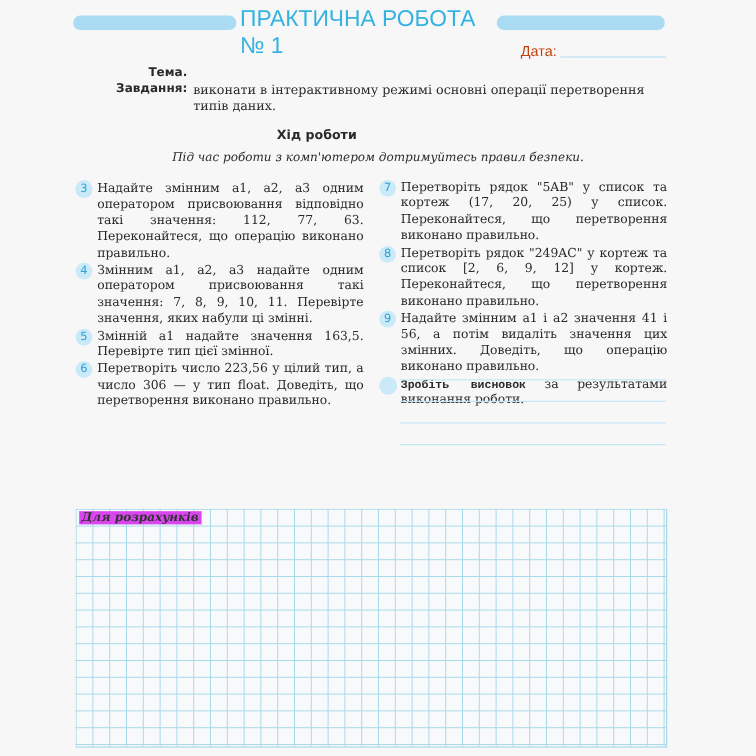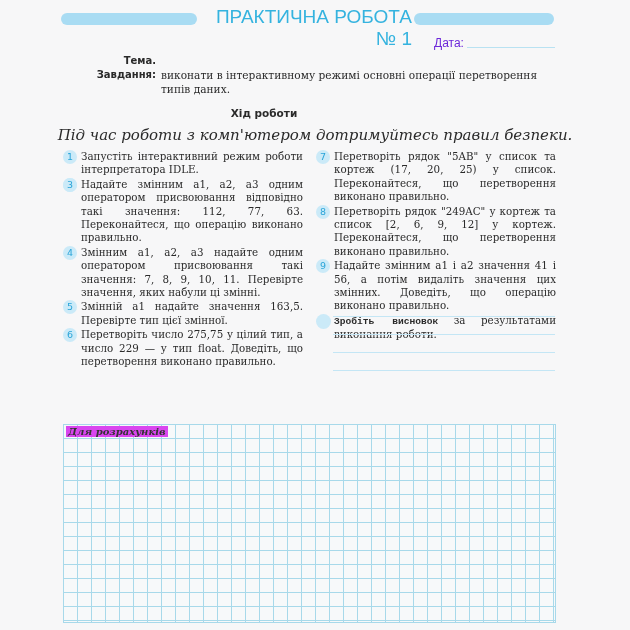--- a/index.html
+++ b/index.html
@@ -1,32 +1,32 @@
 <!DOCTYPE html>
 <html><head>
 <meta charset="utf-8">
 <style>
   html, body { margin:0; padding:0; }
   body { width:630px; height:630px; background:#f7f7f8; position:relative; overflow:hidden;
          font-family:"DejaVu Serif", serif; color:#2a2a2a; }
   .bar { position:absolute; top:13px; height:12px; background:#a9dcf3; border-radius:6px; }
   .bar.left { left:61px; width:136px; }
   .bar.right { left:414px; width:140px; }
-  .title { position:absolute; top:6px; left:200px; width:212px; text-align:right;
+  .title { position:absolute; top:6px; left:200px; width:212px; text-align:left;
            font-family:"Liberation Sans", sans-serif; font-size:19px; color:#35b3df; letter-spacing:0px; }
   .date { position:absolute; top:36px; left:434px; font-family:"Liberation Sans", sans-serif;
-          font-size:12px; color:#6d28d9; }
+          font-size:12px; color:#c2410c; }
   .date-line { position:absolute; top:47px; left:467px; width:88px; height:1px; background:#b9e2f2; }
   .meta { position:absolute; left:60px; width:500px; font-size:10.6px; }
   .meta .row { display:flex; line-height:14px; }
   .meta .lab { width:96px; text-align:right; font-family:"DejaVu Sans", sans-serif; font-weight:bold; font-size:10px; padding-right:5px; flex-shrink:0; }
   .meta .val { flex:1; }
   .section-title { position:absolute; top:107px; left:0; width:528px; text-align:center;
                    font-family:"DejaVu Sans", sans-serif; font-weight:bold; font-size:10.5px; }
-  .safety { position:absolute; top:126px; left:0; width:630px; text-align:center; font-style:italic; font-size:15px; }
+  .safety { position:absolute; top:126px; left:0; width:630px; text-align:center; font-style:italic; font-size:10px; }
   .col { position:absolute; top:150px; width:240px; font-size:10.3px; line-height:13.4px; }
   .col.left { left:63px; }
   .col.right { left:316px; }
   .step { position:relative; padding-left:18px; margin-bottom:1px; text-align:justify; }
   .num { position:absolute; left:0; top:0; width:14px; height:14px; border-radius:50%; background:#cbeaf8;
          color:#2aa4d8; font-family:"DejaVu Sans", sans-serif; font-size:9.5px; text-align:center; line-height:14px; }
   .num.blank { width:15px; height:15px; }
   .bold-sans { font-family:Liberation Mono, monospace; font-weight:bold; font-size:9.6px; }
   .ans-line { position:absolute; left:333px; width:222px; height:1px; background:#c4e6f5; }
   .grid { position:absolute; left:63px; top:424px; width:492px; height:198px;
@@ -58,40 +58,39 @@
     <span class="val">виконати в інтерактивному режимі основні операції перетворення типів даних.</span>
   </div>
 </div>
 
 <div class="section-title">Хід роботи</div>
 <div class="safety">Під час роботи з комп'ютером дотримуйтесь правил безпеки.</div>
 
 <div class="col left">
   <div class="step">
     <span class="num">1</span>
-    <span>Запустіть інтерактивний режим роботи інтерпретатора IDLE.</span>
   </div>
   <div class="step">
     <span class="num">2</span>
   </div>
   <div class="step">
     <span class="num">3</span>
     <span>Надайте змінним a1, a2, a3 одним оператором присвоювання відповідно такі значення: 112, 77, 63. Переконайтеся, що операцію виконано правильно.</span>
   </div>
   <div class="step">
     <span class="num">4</span>
     <span>Змінним a1, a2, a3 надайте одним оператором присвоювання такі значення: 7, 8, 9, 10, 11. Перевірте значення, яких набули ці змінні.</span>
   </div>
   <div class="step">
     <span class="num">5</span>
     <span>Змінній a1 надайте значення 163,5. Перевірте тип цієї змінної.</span>
   </div>
   <div class="step">
     <span class="num">6</span>
-    <span>Перетворіть число 275,75 у цілий тип, а число 229 — у тип float. Доведіть, що перетворення виконано правильно.</span>
+    <span>Перетворіть число 223,56 у цілий тип, а число 306 — у тип float. Доведіть, що перетворення виконано правильно.</span>
   </div>
 </div>
 
 <div class="col right">
   <div class="step">
     <span class="num">7</span>
     <span>Перетворіть рядок "5AB" у список та кортеж (17, 20, 25) у список. Переконайтеся, що перетворення виконано правильно.</span>
   </div>
   <div class="step">
     <span class="num">8</span>

